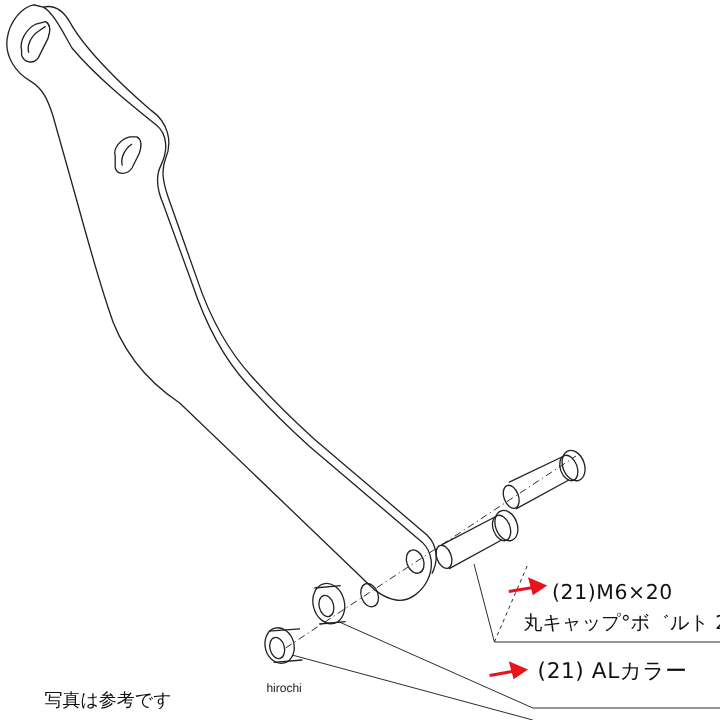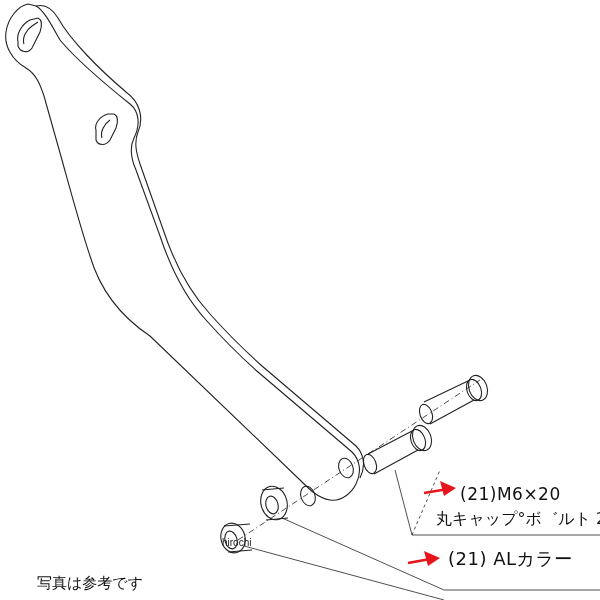--- a/index.html
+++ b/index.html
@@ -4,21 +4,21 @@
   <style>
     html, body { margin: 0; padding: 0; background: #ffffff; }
     .canvas { position: relative; width: 600px; height: 600px; background: #ffffff; overflow: hidden; }
     svg.drawing { position: absolute; left: 0; top: 0; width: 600px; height: 600px; }
     .label { position: absolute; color: #111; white-space: nowrap; font-family: "DejaVu Sans", sans-serif; }
     .lbl-bolt-1 { left: 460px; top: 484px; font-size: 17px; letter-spacing: 0.5px; }
     .lbl-bolt-2 { left: 436px; top: 509px; font-size: 16px; }
     .lbl-collar-1 { left: 448px; top: 547px; font-size: 18px; letter-spacing: 0.5px; }
     .lbl-collar-2 { left: 446px; top: 572px; font-size: 16px; font-weight: bold; }
     .caption { position: absolute; left: 8px; top: 574px; font-size: 15px; color: #111; font-family: "DejaVu Sans", sans-serif; margin-left: 29px; }
-    .watermark { position: absolute; left: 222px; top: 537px; font-size: 10px; color: #222; font-family: "Liberation Sans", sans-serif; }
+    .watermark { position: absolute; left: 222px; top: 569px; font-size: 10px; color: #222; font-family: "Liberation Sans", sans-serif; }
   </style>
 </head>
 <body>
 
 <div class="canvas">
   <svg class="drawing" viewBox="0 0 600 600" fill="none" stroke="#222" stroke-width="1.1">
 
     <g>
       <path d="M28 4 C 18 6, 8 18, 6 32 C 4 46, 12 60, 26 68 C 36 74, 40 84, 44 96 L 62 160 C 72 196, 80 226, 90 256 C 100 290, 120 316, 150 336 L 300 480 C 310 490, 318 498, 330 500 C 342 502, 352 492, 356 484 C 362 472, 360 460, 352 452 L 258 372 C 240 356, 222 338, 206 320 C 184 296, 170 266, 160 236 L 136 170 C 130 156, 130 146, 134 138 C 140 126, 140 112, 130 104 C 110 88, 80 64, 60 40 C 52 26, 44 10, 36 6 Z"></path>
 

